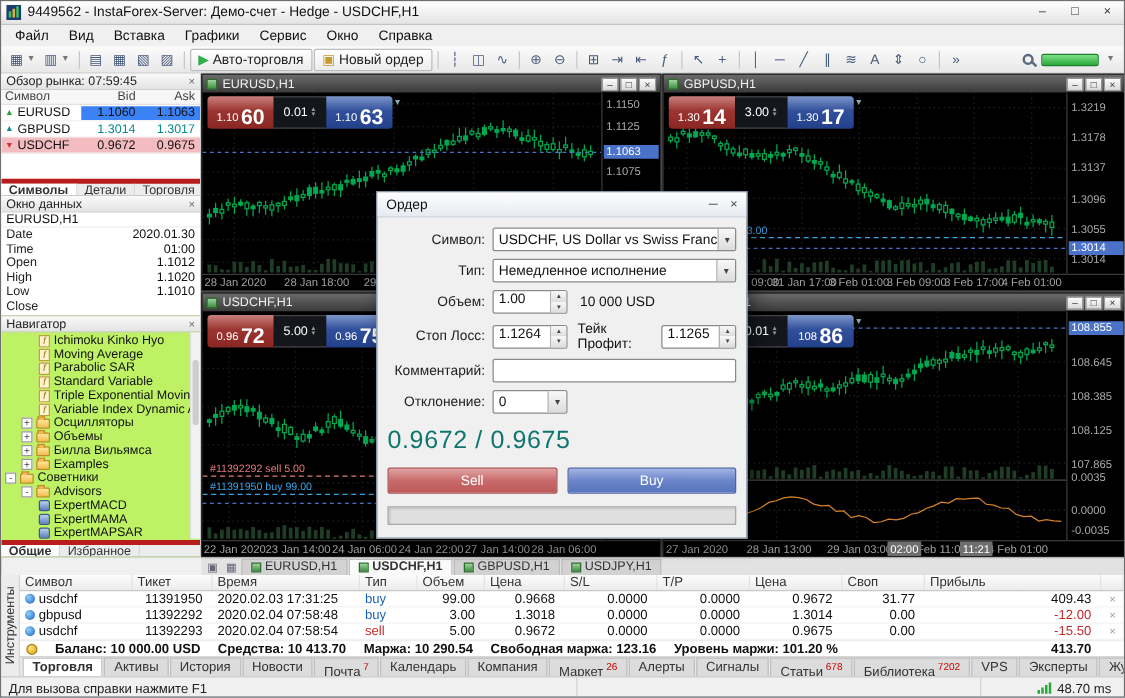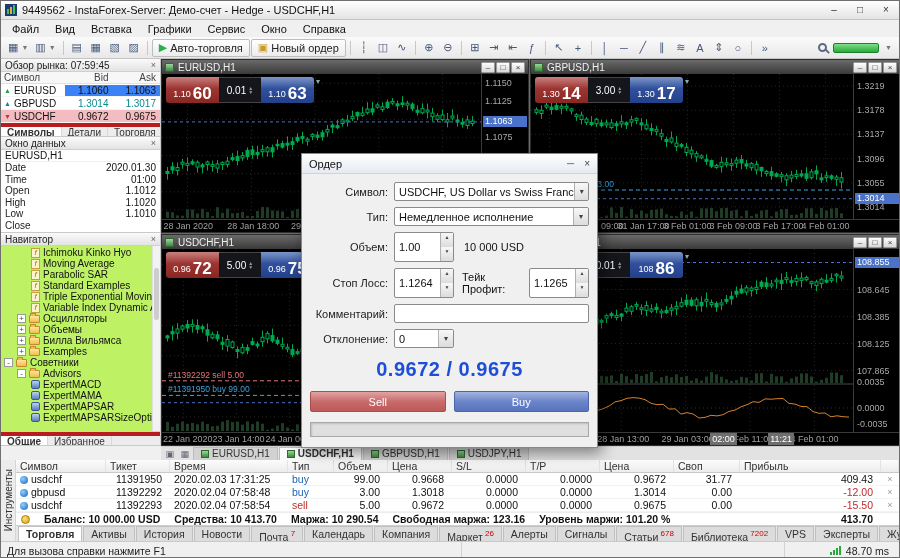--- a/index.html
+++ b/index.html
@@ -18,21 +18,21 @@
 .tsep{width:1px;height:14px;background:#c8c8c8;margin:0 3px;flex:none}
 .caret{font-size:7px;color:#777}
 .t-right{margin-left:auto;display:flex;align-items:center;gap:6px;padding-right:3px}
 .mag{width:9px;height:9px;border:2px solid #5b6b7d;border-radius:50%;position:relative;display:inline-block}
 .mag::after{content:"";position:absolute;width:6px;height:2px;background:#5b6b7d;transform:rotate(45deg);right:-5px;bottom:-2px}
 .meter{width:46px;height:10px;background:linear-gradient(#7ee087,#2aa83a);border:1px solid #1d8030;border-radius:2px;display:inline-block}
 
 .sidebar{position:absolute;left:0;top:58px;width:159px;height:387px;display:flex;flex-direction:column;background:#f0f0f0}
 .vsplit{position:absolute;left:159px;top:58px;width:1px;height:387px;background:#c9c9c9}
 .panel{display:flex;flex-direction:column;overflow:hidden;background:#fff;border-bottom:1px solid #c9c9c9}
-#p-mw{height:78px}#p-dw{height:96px}#p-nav{flex:1;position:relative;background:#bef264}
+#p-mw{height:98px}#p-dw{height:96px}#p-nav{flex:1;position:relative;background:#bef264}
 .phead{height:13px;flex:none;background:linear-gradient(#fafafa,#e3e3e3);border-bottom:1px solid #cfcfcf;display:flex;align-items:center;padding:0 4px;font-size:10px;color:#222}
 .pclose{margin-left:auto;color:#666;font-size:9px}
 .mw-hrow{height:12px;display:flex;font-size:10px;color:#444;background:#f7f7f7;border-bottom:1px solid #e2e2e2}
 .c-sym{flex:1.4;display:flex;align-items:center;gap:3px;padding-left:3px}
 .c-bid,.c-ask{flex:1;text-align:right;padding-right:4px}
 .mw-row{height:13px;display:flex;align-items:center;font-size:10px;border-bottom:1px solid #f4f4f4}
 .mwi{font-style:normal;font-size:7px}
 .hl-green .c-bid,.hl-green .c-ask{background:#3b82f6}
 .hl-teal .c-bid,.hl-teal .c-ask{color:#0b8a8f}
 .hl-pink{background:#f3bcc0}
@@ -118,28 +118,28 @@
 .modal{position:absolute;left:300px;top:152px;width:297px;background:#f0f0f0;border:1px solid #7b8aa0;box-shadow:4px 5px 14px rgba(0,0,0,.45);z-index:40}
 .mtitle{height:20px;background:linear-gradient(#fefefe,#e6eaf1);border-bottom:1px solid #cdd4dd;display:flex;align-items:center;padding:0 7px;font-size:11px}
 .mbtns{margin-left:auto;display:flex;gap:10px;color:#444;font-size:10px}
 .mbody{padding:8px 8px 10px}
 .frow{display:flex;align-items:center;margin-bottom:6px}
 .frow label{width:78px;flex:none;text-align:right;margin-right:6px;color:#222}
 .select{background:#fff;border:1px solid #8a8a8a;height:19px;display:flex;align-items:center;padding-left:4px;border-radius:2px;overflow:hidden;white-space:nowrap}
 .select .sb{margin-left:auto;width:15px;height:100%;flex:none;background:linear-gradient(#f8f8f8,#dcdcdc);border-left:1px solid #b0b0b0;text-align:center;font-size:8px;line-height:17px;color:#444}
 .wide{flex:1;min-width:0}
 .xs{width:60px}
-.spin{background:#fff;border:1px solid #8a8a8a;height:30px;width:60px;flex:none;display:flex;align-items:center;border-radius:2px}
+.spin{background:#fff;border:1px solid #8a8a8a;height:19px;width:60px;flex:none;display:flex;border-radius:2px}
 .spin .val{flex:1;padding-left:4px}
 .spin .ud{width:13px;height:100%;border-left:1px solid #b0b0b0;display:flex;flex-direction:column}
 .spin .ud i{flex:1;font-style:normal;font-size:5px;line-height:8px;text-align:center;background:linear-gradient(#f8f8f8,#dcdcdc);color:#444}
 .vol-info{margin-left:10px}
 .tp-label{margin:0 4px 0 8px}
 input.cmt{flex:1;height:19px;border:1px solid #8a8a8a;border-radius:2px;padding:0 4px;font:inherit;background:#fff}
-.quote{text-align:center;font-size:20px;font-weight:bold;color:#1d4ed8;margin:10px 0;letter-spacing:.5px}
+.quote{font-size:20px;font-weight:normal;color:#0f766e;margin:10px 0;letter-spacing:.5px}
 .obtns{display:flex;gap:8px;margin-bottom:10px}
 .obtns button{flex:1;height:21px;border-radius:2px;color:#fff;font:inherit;font-size:11px}
 .sellb{background:linear-gradient(#e2a3a3,#c96b6b 50%,#bd5858);border:1px solid #a84e4e}
 .buyb{background:linear-gradient(#a3b4e2,#6b85c9 50%,#5874bd);border:1px solid #4e63a8}
 .obar{height:15px;border:1px solid #a9a9a9;background:#dfdfdf;box-shadow:inset 1px 1px 2px rgba(0,0,0,.15)}
 </style>
 </head>
 <body>
 
 <div class="app">
@@ -352,21 +352,21 @@
           <div class="titem" style="padding-left:30px">
             <span class="ic-ind">f</span>
             <span>Moving Average</span>
           </div>
           <div class="titem" style="padding-left:30px">
             <span class="ic-ind">f</span>
             <span>Parabolic SAR</span>
           </div>
           <div class="titem" style="padding-left:30px">
             <span class="ic-ind">f</span>
-            <span>Standard Examples</span>
+            <span>Standard Variable</span>
           </div>
           <div class="titem" style="padding-left:30px">
             <span class="ic-ind">f</span>
             <span>Triple Exponential Movin</span>
           </div>
           <div class="titem" style="padding-left:30px">
             <span class="ic-ind">f</span>
             <span>Variable Index Dynamic A</span>
           </div>
           <div class="titem" style="padding-left:16px">

